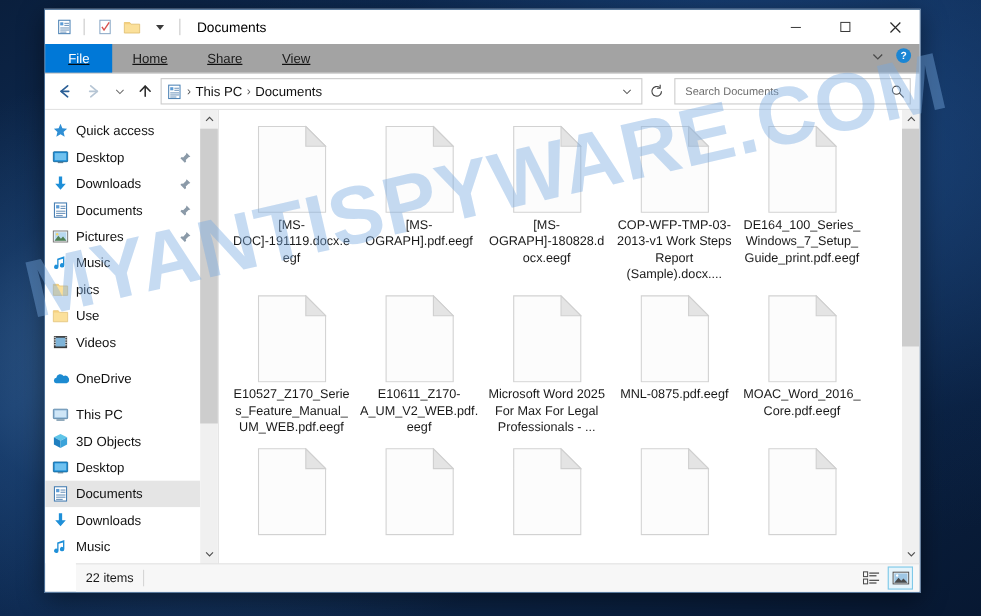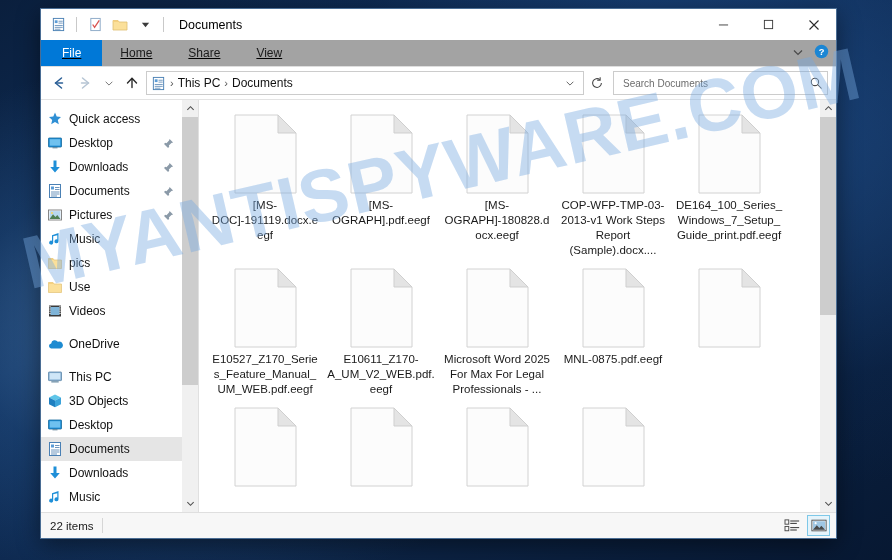--- a/index.html
+++ b/index.html
@@ -291,20 +291,21 @@
 
   
   .statusbar {
     height: 25px;
     flex: 0 0 auto;
     background: #f7f7f7;
     border-top: 1px solid #dfdfdf;
     display: flex;
     align-items: center;
     padding: 0 6px 0 9px;
+    margin-left: 28px;
   }
   .status-text {
     font-size: 11.5px;
     color: #1a1a1a;
   }
   .status-sep {
     width: 1px;
     height: 15px;
     background: #d6d6d6;
     margin-left: 9px;
@@ -799,20 +800,29 @@
         </div>
         <div class="fileitem">
           <div class="fileicon">
             <svg width="63" height="80" viewBox="0 0 63 80">
                 <path d="M1 1 L44 1 L62 19 L62 79 L1 79 Z" fill="#fcfcfc" stroke="#d2d2d2" stroke-width="1"></path>
                 <path d="M44 1 L62 19 L44 19 Z" fill="#e4e4e4" stroke="#cfcfcf" stroke-width="1"></path>
               </svg>
           </div>
           <div class="filename">MNL-0875.pdf.eegf</div>
         </div>
+        <div class="fileitem">
+          <div class="fileicon">
+            <svg width="63" height="80" viewBox="0 0 63 80">
+                <path d="M1 1 L44 1 L62 19 L62 79 L1 79 Z" fill="#fcfcfc" stroke="#d2d2d2" stroke-width="1"></path>
+                <path d="M44 1 L62 19 L44 19 Z" fill="#e4e4e4" stroke="#cfcfcf" stroke-width="1"></path>
+              </svg>
+          </div>
+          <div class="filename">MOAC_Word_2016_Core.pdf.eegf</div>
+        </div>
 
         <div class="fileitem">
           <div class="fileicon">
             <svg width="63" height="80" viewBox="0 0 63 80">
                 <path d="M1 1 L44 1 L62 19 L62 79 L1 79 Z" fill="#fcfcfc" stroke="#d2d2d2" stroke-width="1"></path>
                 <path d="M44 1 L62 19 L44 19 Z" fill="#e4e4e4" stroke="#cfcfcf" stroke-width="1"></path>
               </svg>
           </div>
           <div class="filename"></div>
         </div>

